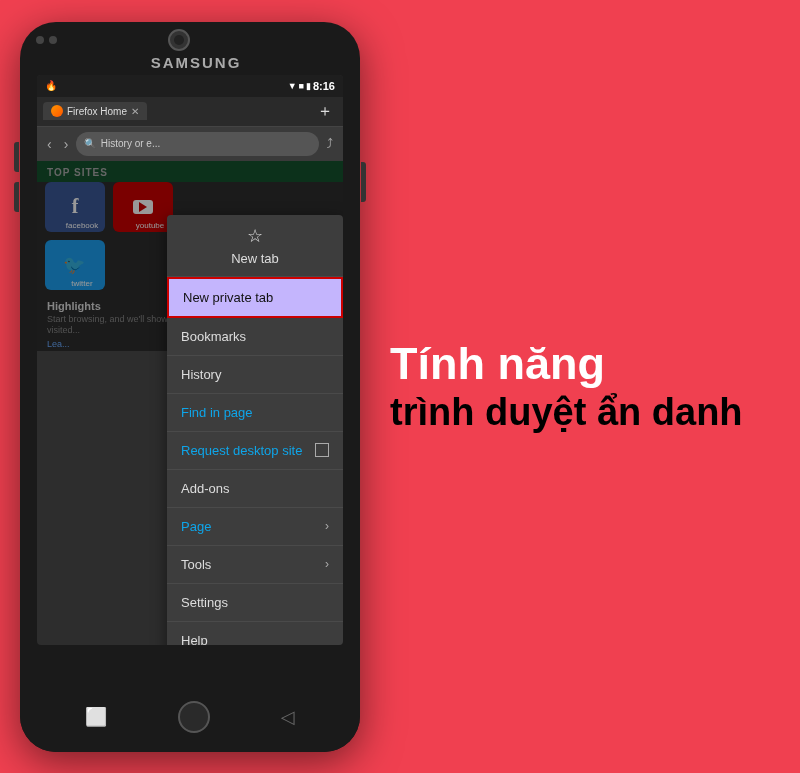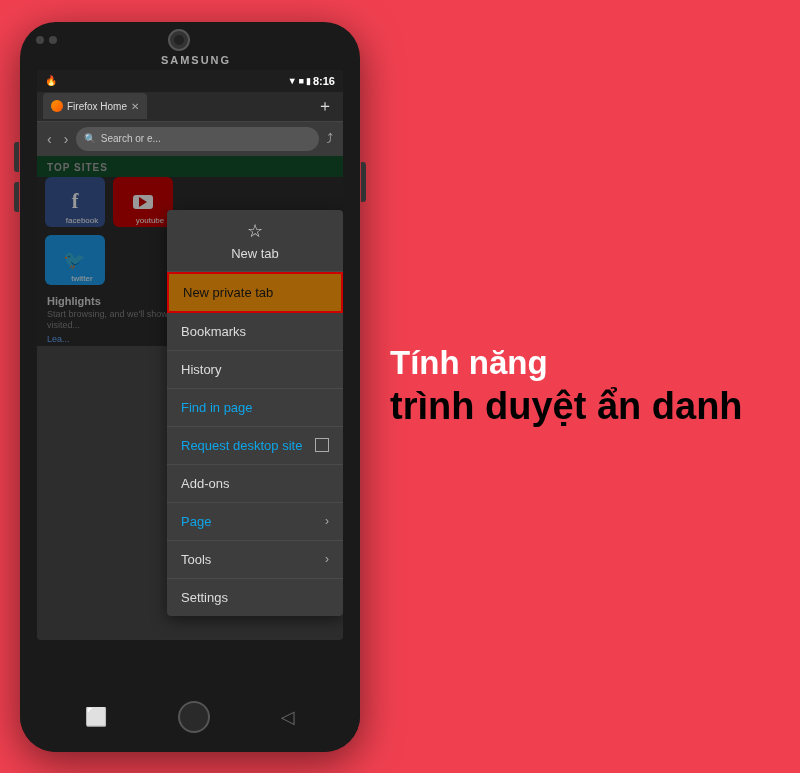--- a/index.html
+++ b/index.html
@@ -82,21 +82,21 @@
     .phone-camera-inner {
       width: 10px;
       height: 10px;
       border-radius: 50%;
       background: #222;
     }
 
     
     .samsung-label {
       color: #aaa;
-      font-size: 11px;
+      font-size: 15px;
       letter-spacing: 2px;
       margin-top: 2px;
       font-weight: bold;
       margin-left: 12px;
     }
 
     
     .phone-screen {
       width: 306px;
       height: 570px;
@@ -151,21 +151,21 @@
       background: #2a2a2a;
       border-bottom: 1px solid #444;
     }
 
     .browser-tab {
       display: flex;
       align-items: center;
       background: #3d3d3d;
       border-radius: 4px 4px 0 0;
       padding: 0 8px;
-      height: 26px;
+      height: 18px;
       gap: 4px;
       min-width: 100px;
     }
 
     .firefox-icon {
       width: 12px;
       height: 12px;
       border-radius: 50%;
       background: linear-gradient(135deg, #ff9500, #ff5500);
       flex-shrink: 0;
@@ -414,21 +414,21 @@
       color: #ddd;
       font-size: 13px;
     }
 
     .dropdown-item-text-muted {
       color: #0ea5e9;
       font-size: 13px;
     }
 
     .dropdown-item-highlighted {
-      background: #a16207;
+      background: #c4b5fd;
       padding: 11px 14px;
       display: flex;
       align-items: flex-end;
       border-bottom: 1px solid #4a4a4a;
       border: 2px solid #cc0000;
     }
 
     .dropdown-chevron {
       color: #aaa;
       font-size: 12px;
@@ -478,21 +478,21 @@
       flex: 1;
       display: flex;
       flex-direction: column;
       align-items: flex-start;
       justify-content: center;
       padding-left: 30px;
     }
 
     .promo-line1 {
       color: #fff;
-      font-size: 33px;
+      font-size: 45px;
       font-weight: 900;
       line-height: 1.1;
     }
 
     .promo-line2 {
       color: #000000;
       font-size: 38px;
       font-weight: 900;
       line-height: 1.1;
       margin-top: 4px;
@@ -575,21 +575,21 @@
             <span class="tab-close">✕</span>
           </div>
           <span class="tab-new-btn">＋</span>
         </div>
 
         <div class="browser-nav-bar">
           <span class="nav-btn">‹</span>
           <span class="nav-btn">›</span>
           <div class="address-bar">
             <span class="address-bar-icon">🔍</span>
-            <span class="address-bar-text">Search or e...</span>
+            <span class="address-bar-text">History or e...</span>
           </div>
           <span class="share-btn">⤴</span>
         </div>
       </div>
 
       <div class="browser-content">
 
         <div class="top-sites-header">
           <span class="top-sites-label">TOP SITES</span>
         </div>
@@ -659,20 +659,23 @@
 
           <div class="dropdown-item">
             <span class="dropdown-item-text">Tools</span>
             <span class="dropdown-chevron">›</span>
           </div>
 
           <div class="dropdown-item">
             <span class="dropdown-item-text">Settings</span>
           </div>
 
+          <div class="dropdown-item">
+            <span class="dropdown-item-text">Help</span>
+          </div>
 
         </div>
       </div>
     </div>
 
     <div class="phone-bottom">
       <span class="bottom-btn">⬜</span>
       <div class="home-btn"></div>
       <span class="bottom-btn">◁</span>
     </div>

